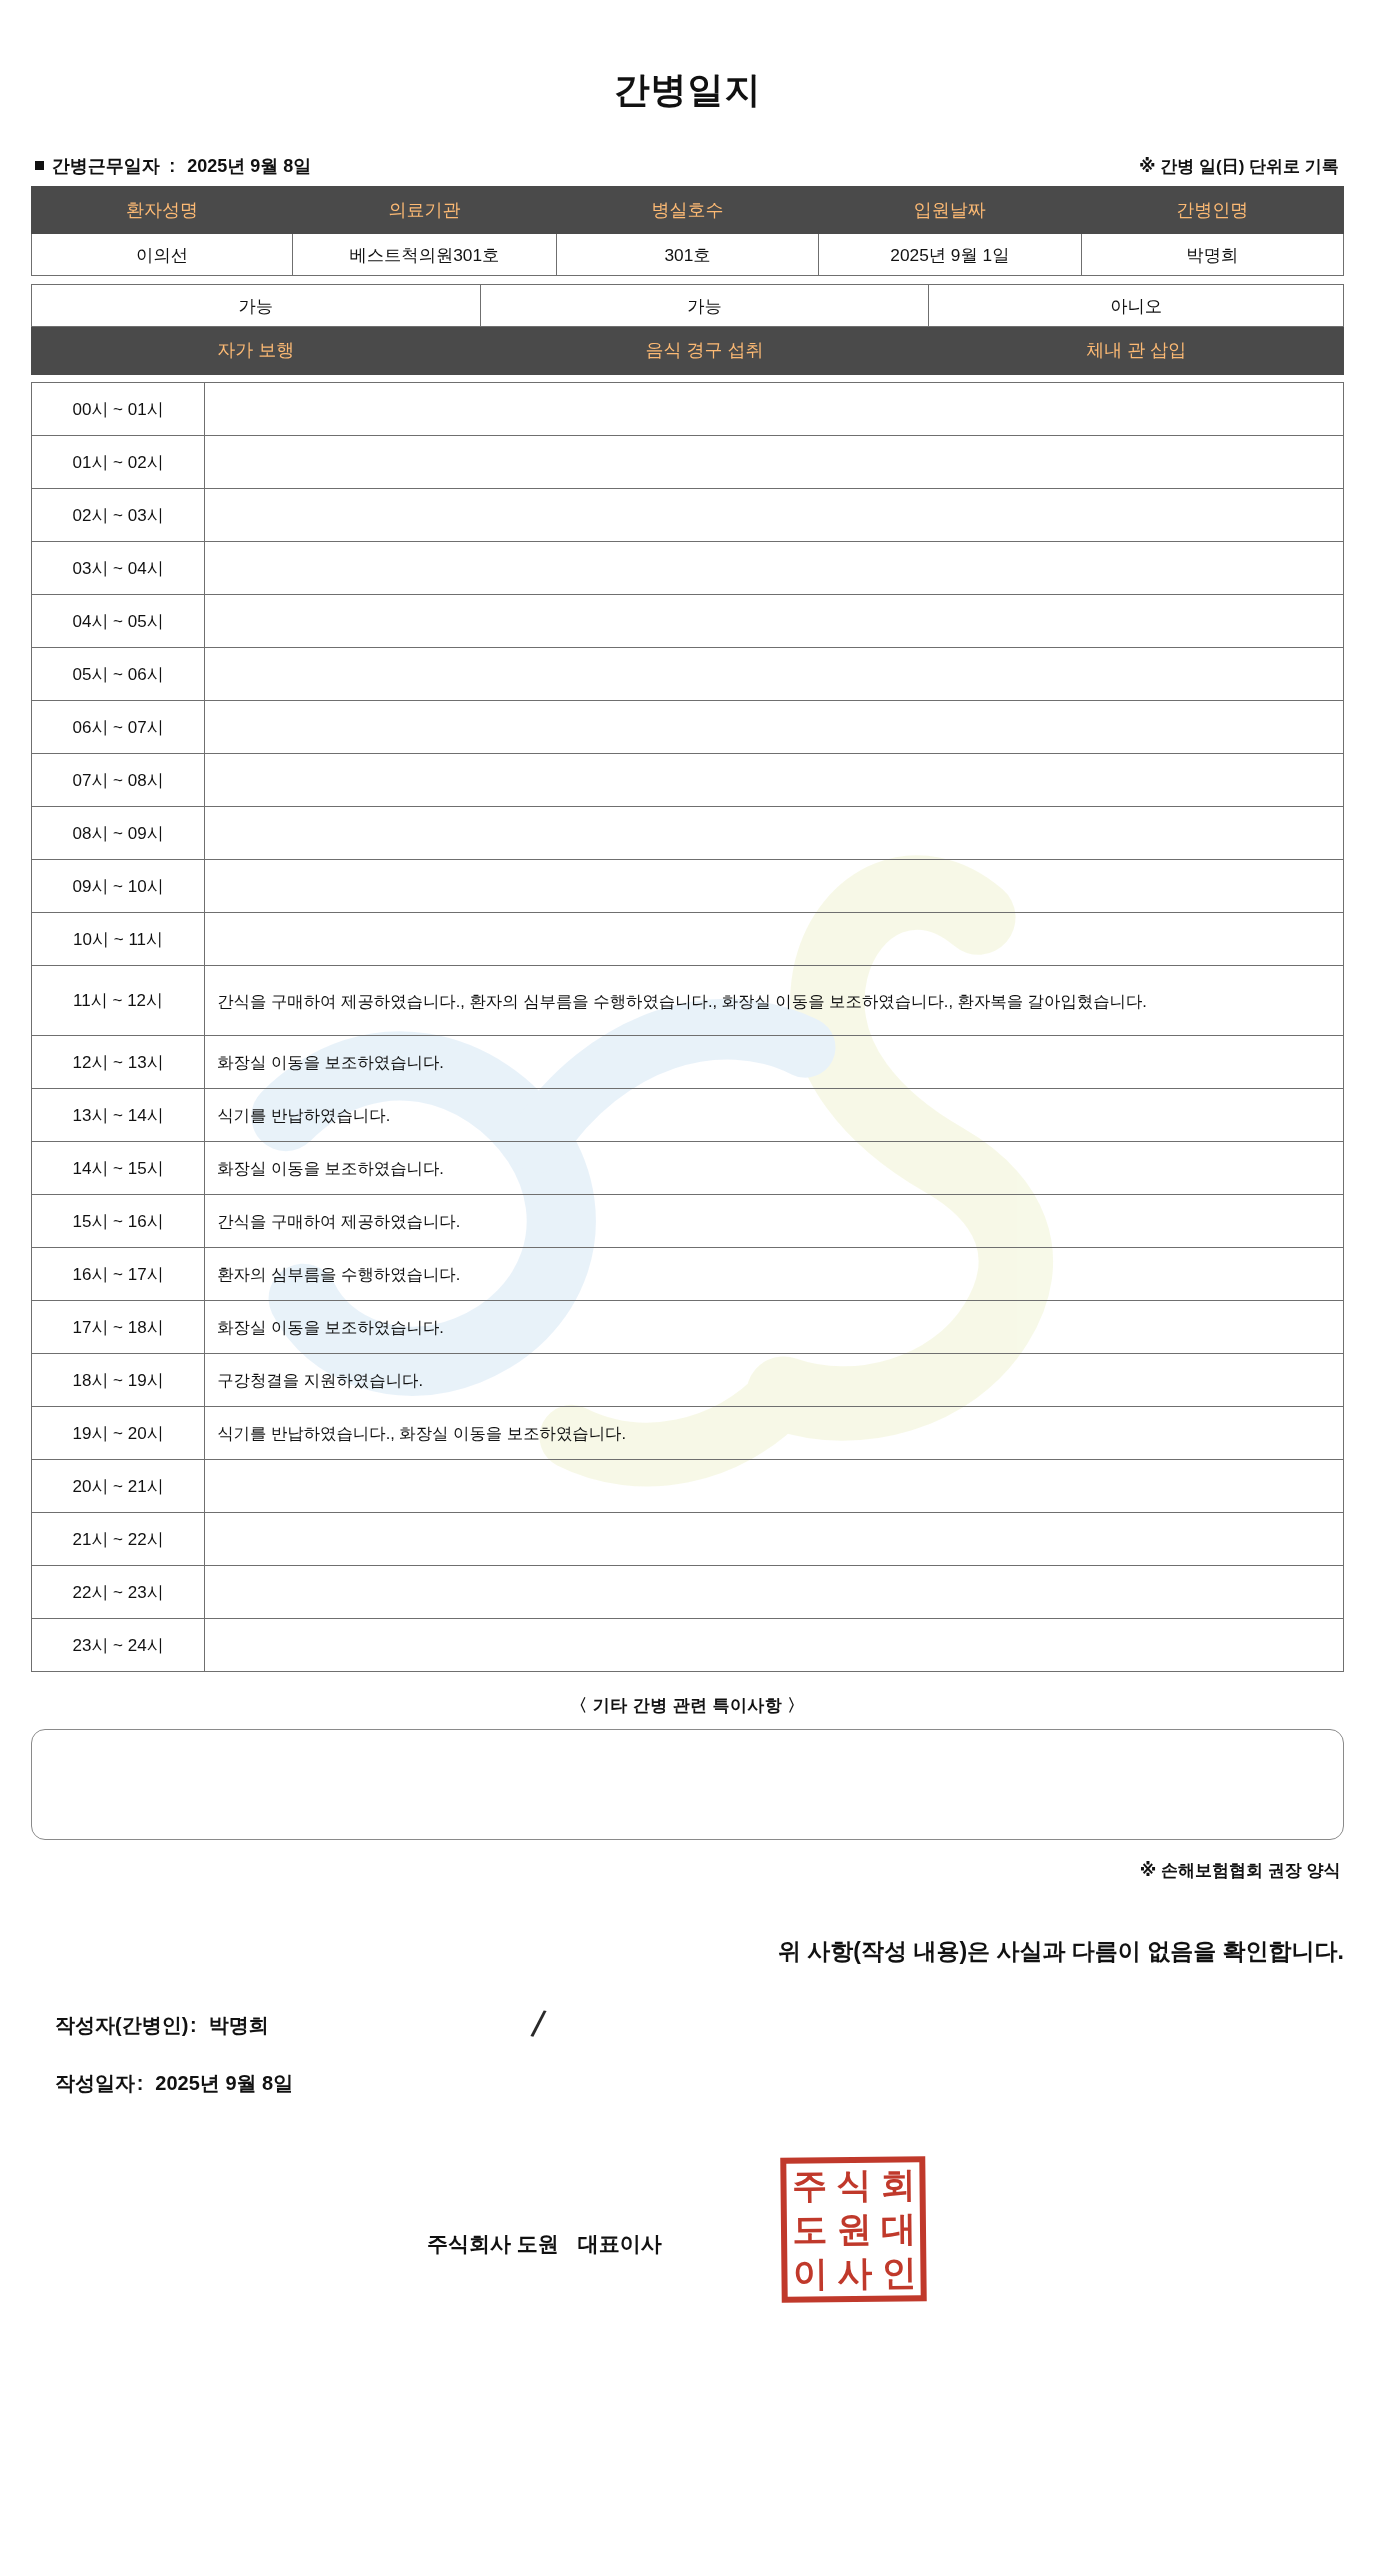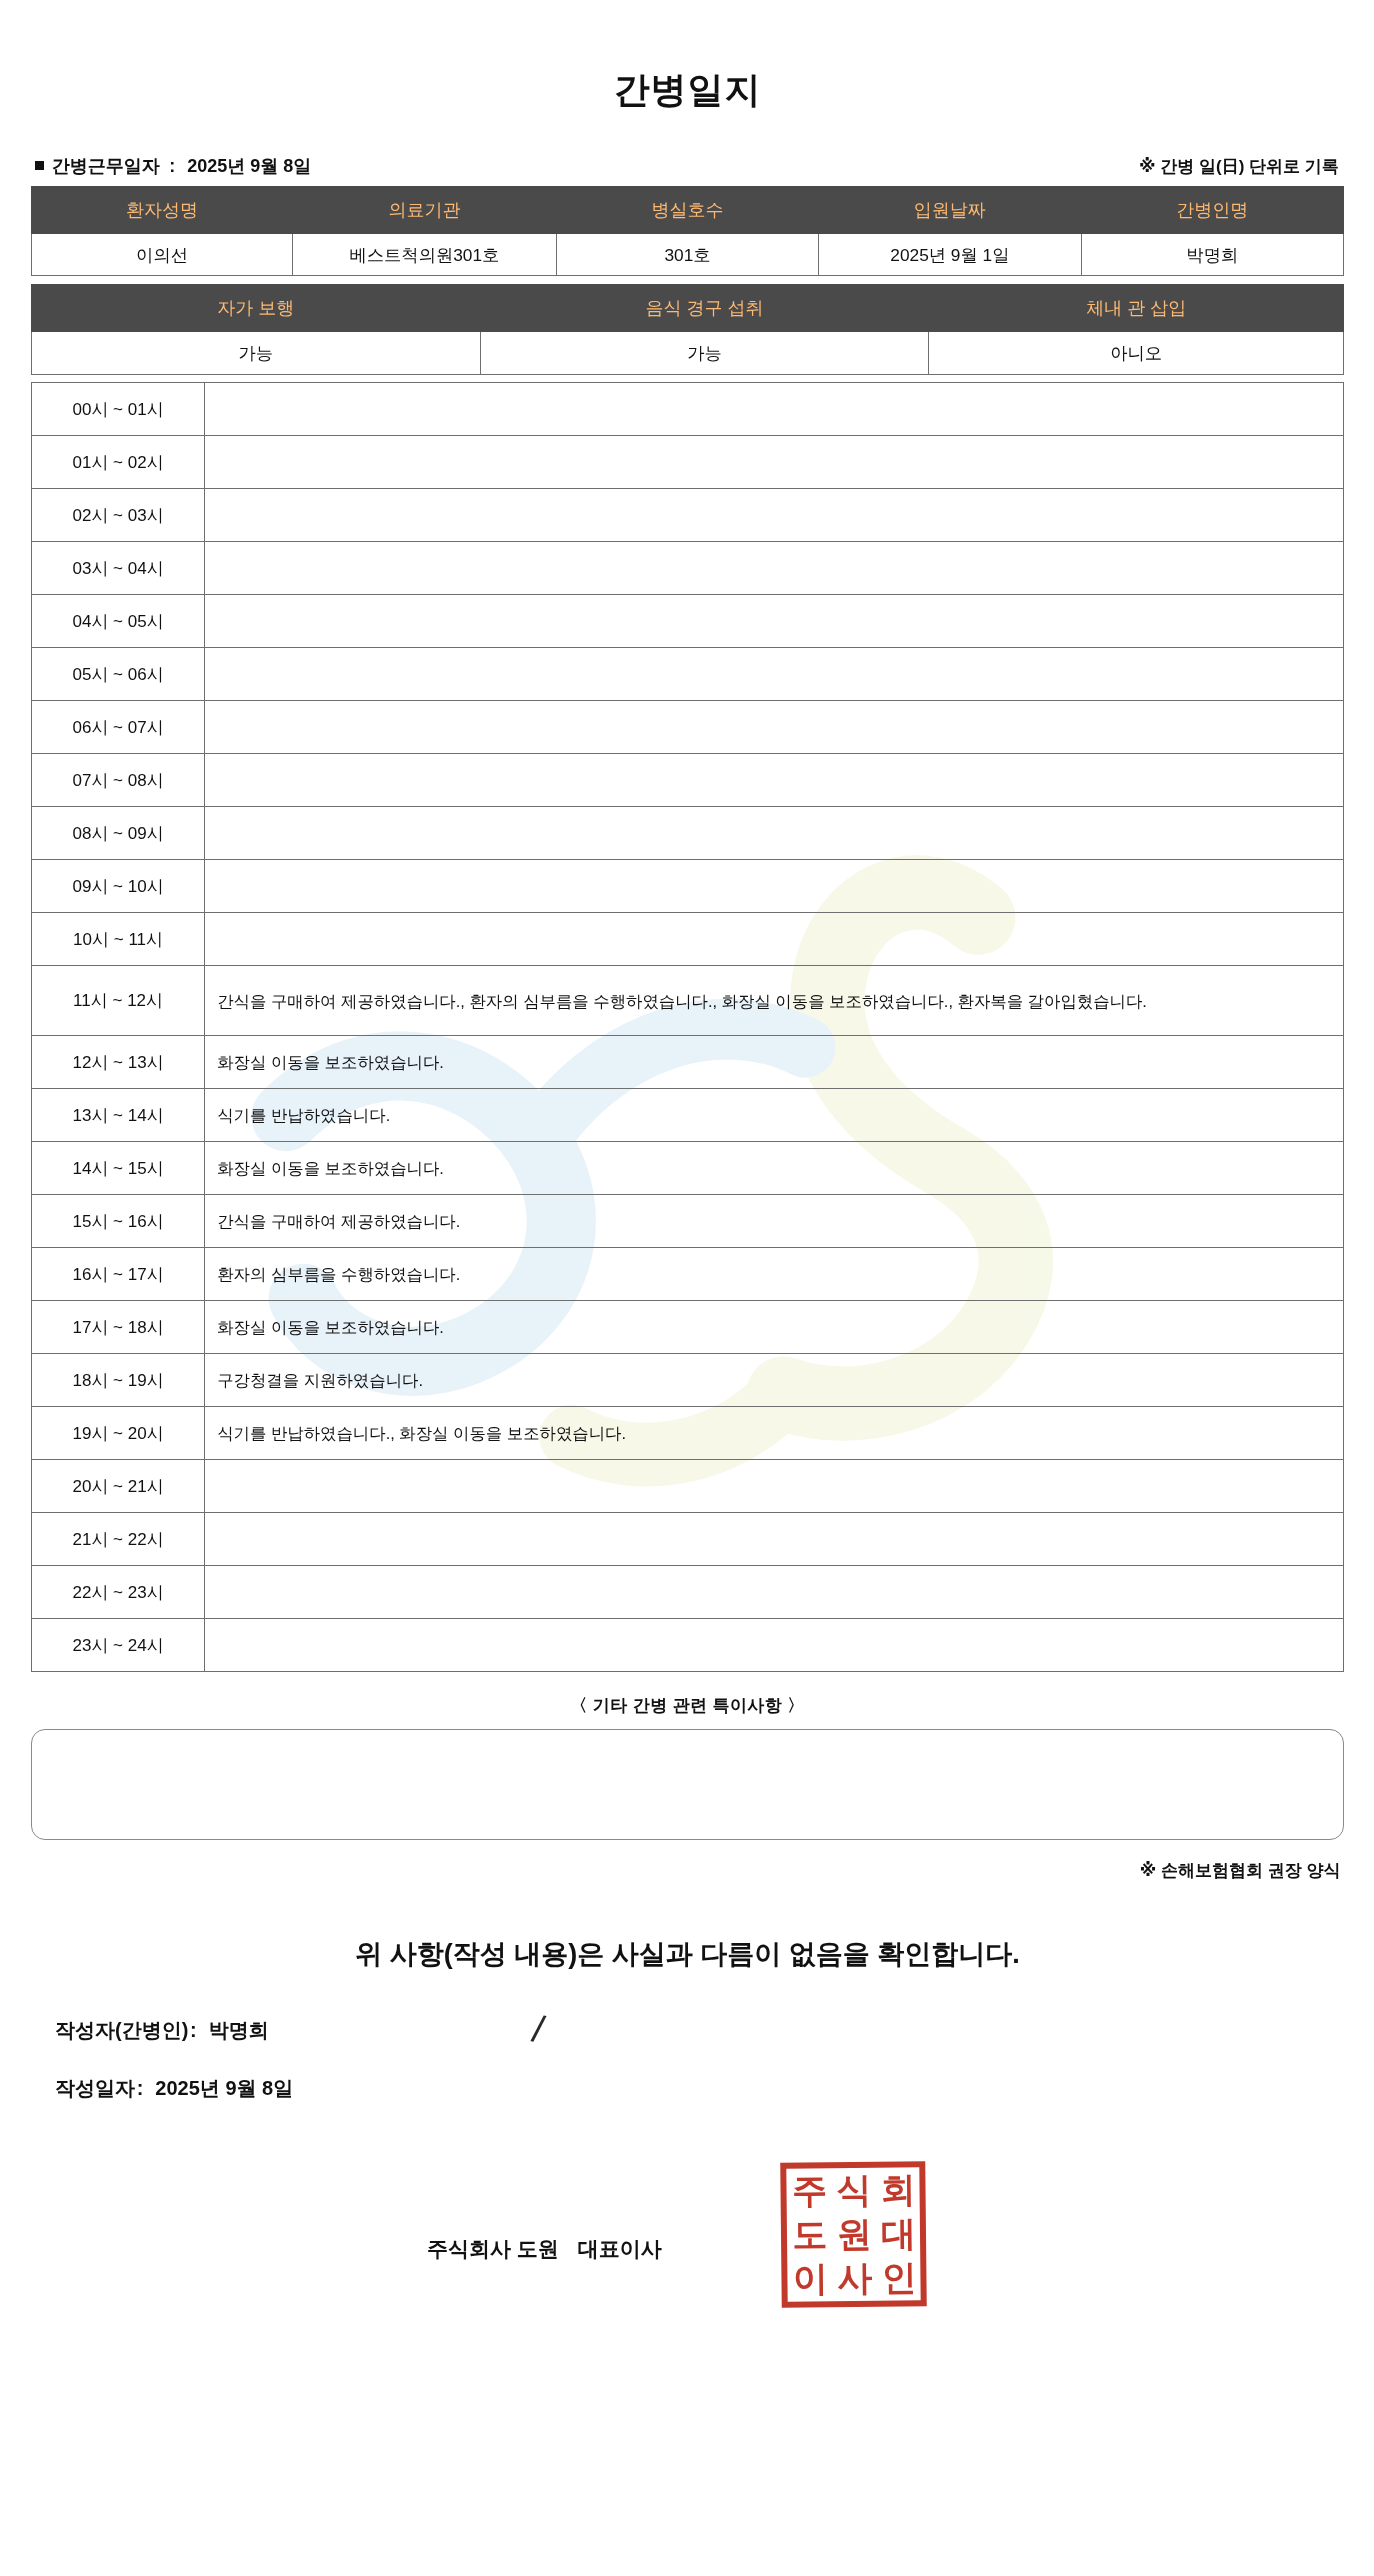--- a/index.html
+++ b/index.html
@@ -142,22 +142,22 @@
   .assoc-note {
     text-align: right;
     font-size: 17px;
     font-weight: bold;
     margin-top: 19px;
     padding-right: 3.5px;
   }
 
   
   .confirm-line {
-    text-align: center;
-    font-size: 27px;
+    text-align: right;
+    font-size: 23px;
     font-weight: bold;
     margin-top: 54px;
     letter-spacing: 0px;
   }
 
   .sign-block { margin-top: 45px; padding-left: 24px; position: relative; }
   .sign-row {
     font-size: 20px;
     font-weight: bold;
     margin-bottom: 31px;
@@ -273,28 +273,28 @@
     </table>
 
     <table class="tbl t-care">
       <colgroup>
         <col style="width:34.2%">
           <col style="width:34.2%">
           <col style="width:31.6%">
       </colgroup>
       <tbody>
         <tr>
+          <td>가능</td>
+          <td>가능</td>
+          <td>아니오</td>
+        </tr>
+        <tr>
           <th>자가 보행</th>
           <th>음식 경구 섭취</th>
           <th>체내 관 삽입</th>
-        </tr>
-        <tr>
-          <td>가능</td>
-          <td>가능</td>
-          <td>아니오</td>
         </tr>
       </tbody>
     </table>
 
     <table class="tbl t-log">
       <colgroup>
         <col style="width:13.2%">
           <col style="width:86.8%">
       </colgroup>
       <tbody>

